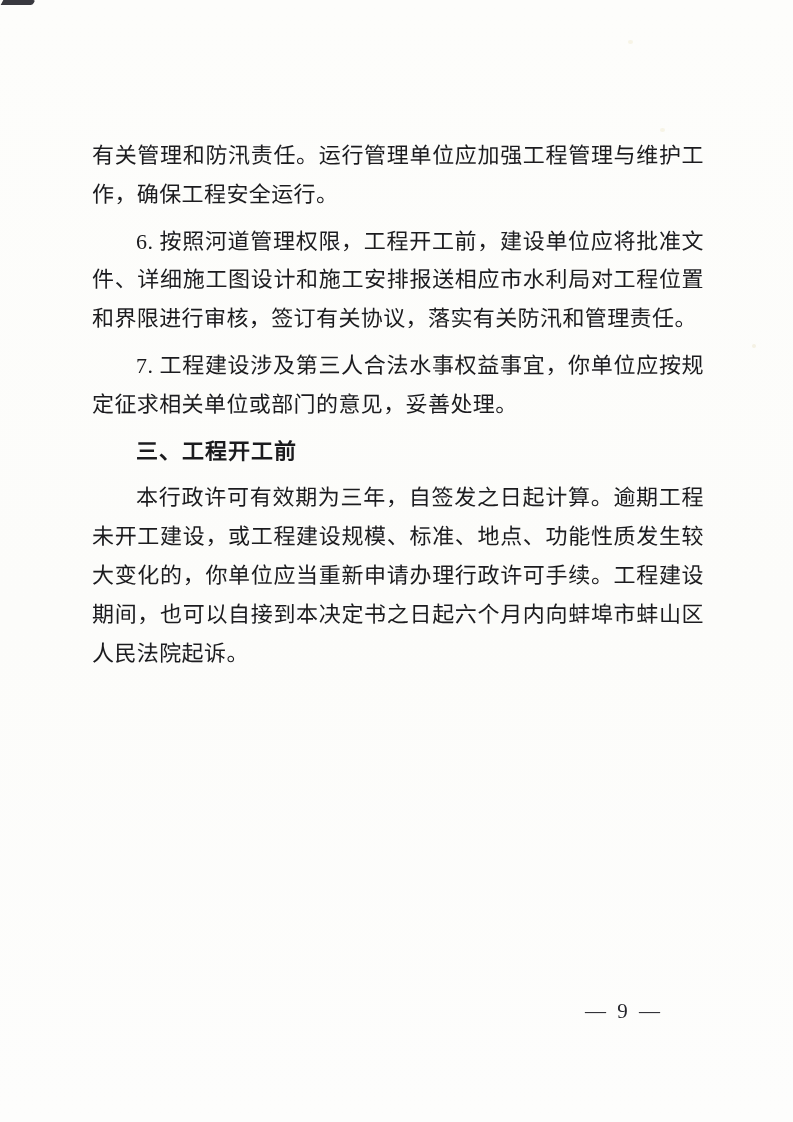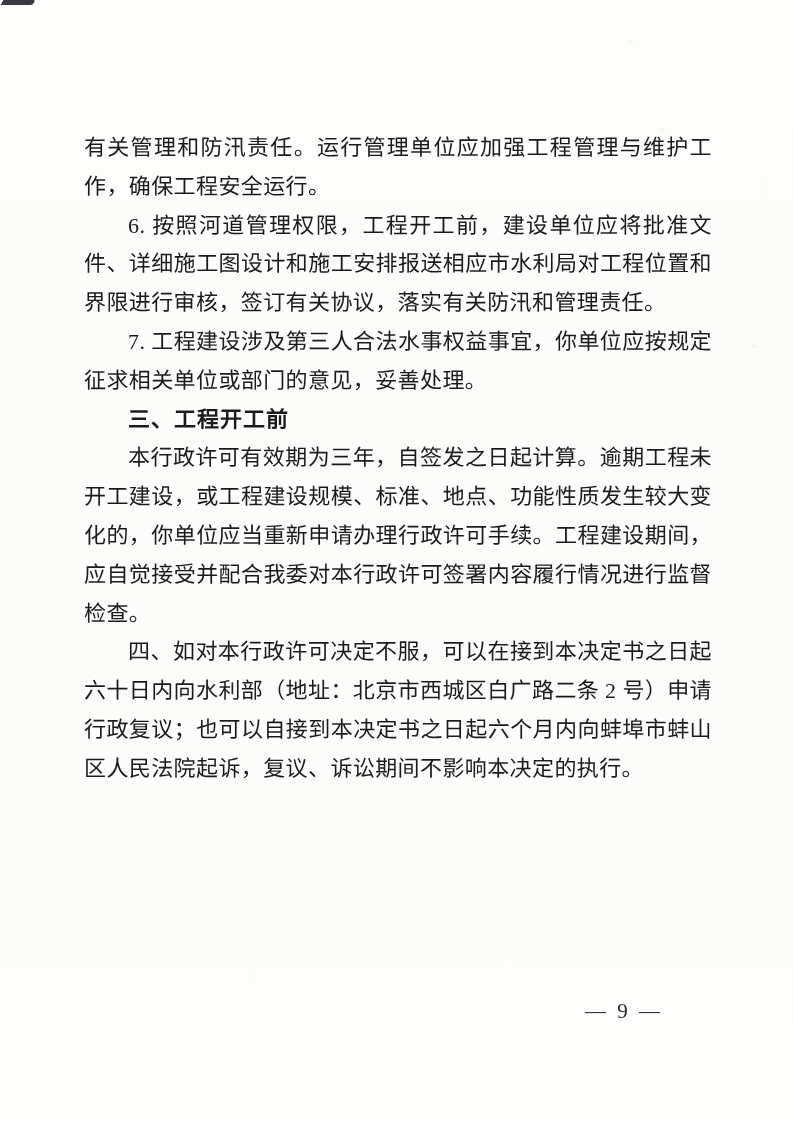--- a/index.html
+++ b/index.html
@@ -37,21 +37,21 @@
     left: 84px;
     top: 129px;
     width: 628px;
     font-size: 22px;
     line-height: 38.8px;
     text-align: justify;
     text-justify: inter-ideograph;
     letter-spacing: 0.4px;
   }
   .content p {
-    margin: 0;
+    margin: 8px;
     padding: 0;
   }
   p.para {
     text-indent: 2em;
   }
   p.continuation {
     text-indent: 0;
   }
   p.heading {
     text-indent: 2em;
@@ -91,20 +91,19 @@
 
   <div class="content">
     <p class="para continuation">有关管理和防汛责任。运行管理单位应加强工程管理与维护工作，确保工程安全运行。</p>
 
     <p class="para">6. 按照河道管理权限，工程开工前，建设单位应将批准文件、详细施工图设计和施工安排报送相应市水利局对工程位置和界限进行审核，签订有关协议，落实有关防汛和管理责任。</p>
 
     <p class="para">7. 工程建设涉及第三人合法水事权益事宜，你单位应按规定征求相关单位或部门的意见，妥善处理。</p>
 
     <p class="heading">三、工程开工前</p>
 
-    <p class="para">本行政许可有效期为三年，自签发之日起计算。逾期工程未开工建设，或工程建设规模、标准、地点、功能性质发生较大变化的，你单位应当重新申请办理行政许可手续。工程建设期间，应自觉接受并配合我委对本行政许可签署内容履行情况进行监督检查。</p>
+    <p class="para">本行政许可有效期为三年，自签发之日起计算。逾期工程未开工建设，或工程建设规模、标准、地点、功能性质发生较大变化的，你单位应当重新申请办理行政许可手续。工程建设期间，也可以自接到本决定书之日起六个月内向蚌埠市蚌山区人民法院起诉。</p>
 
-    <p class="para">四、如对本行政许可决定不服，可以在接到本决定书之日起六十日内向水利部（地址：北京市西城区白广路二条 2 号）申请行政复议；也可以自接到本决定书之日起六个月内向蚌埠市蚌山区人民法院起诉，复议、诉讼期间不影响本决定的执行。</p>
   </div>
 
   <div class="page-footer">— 9 —</div>
 
 </div>
 
 </body></html>

